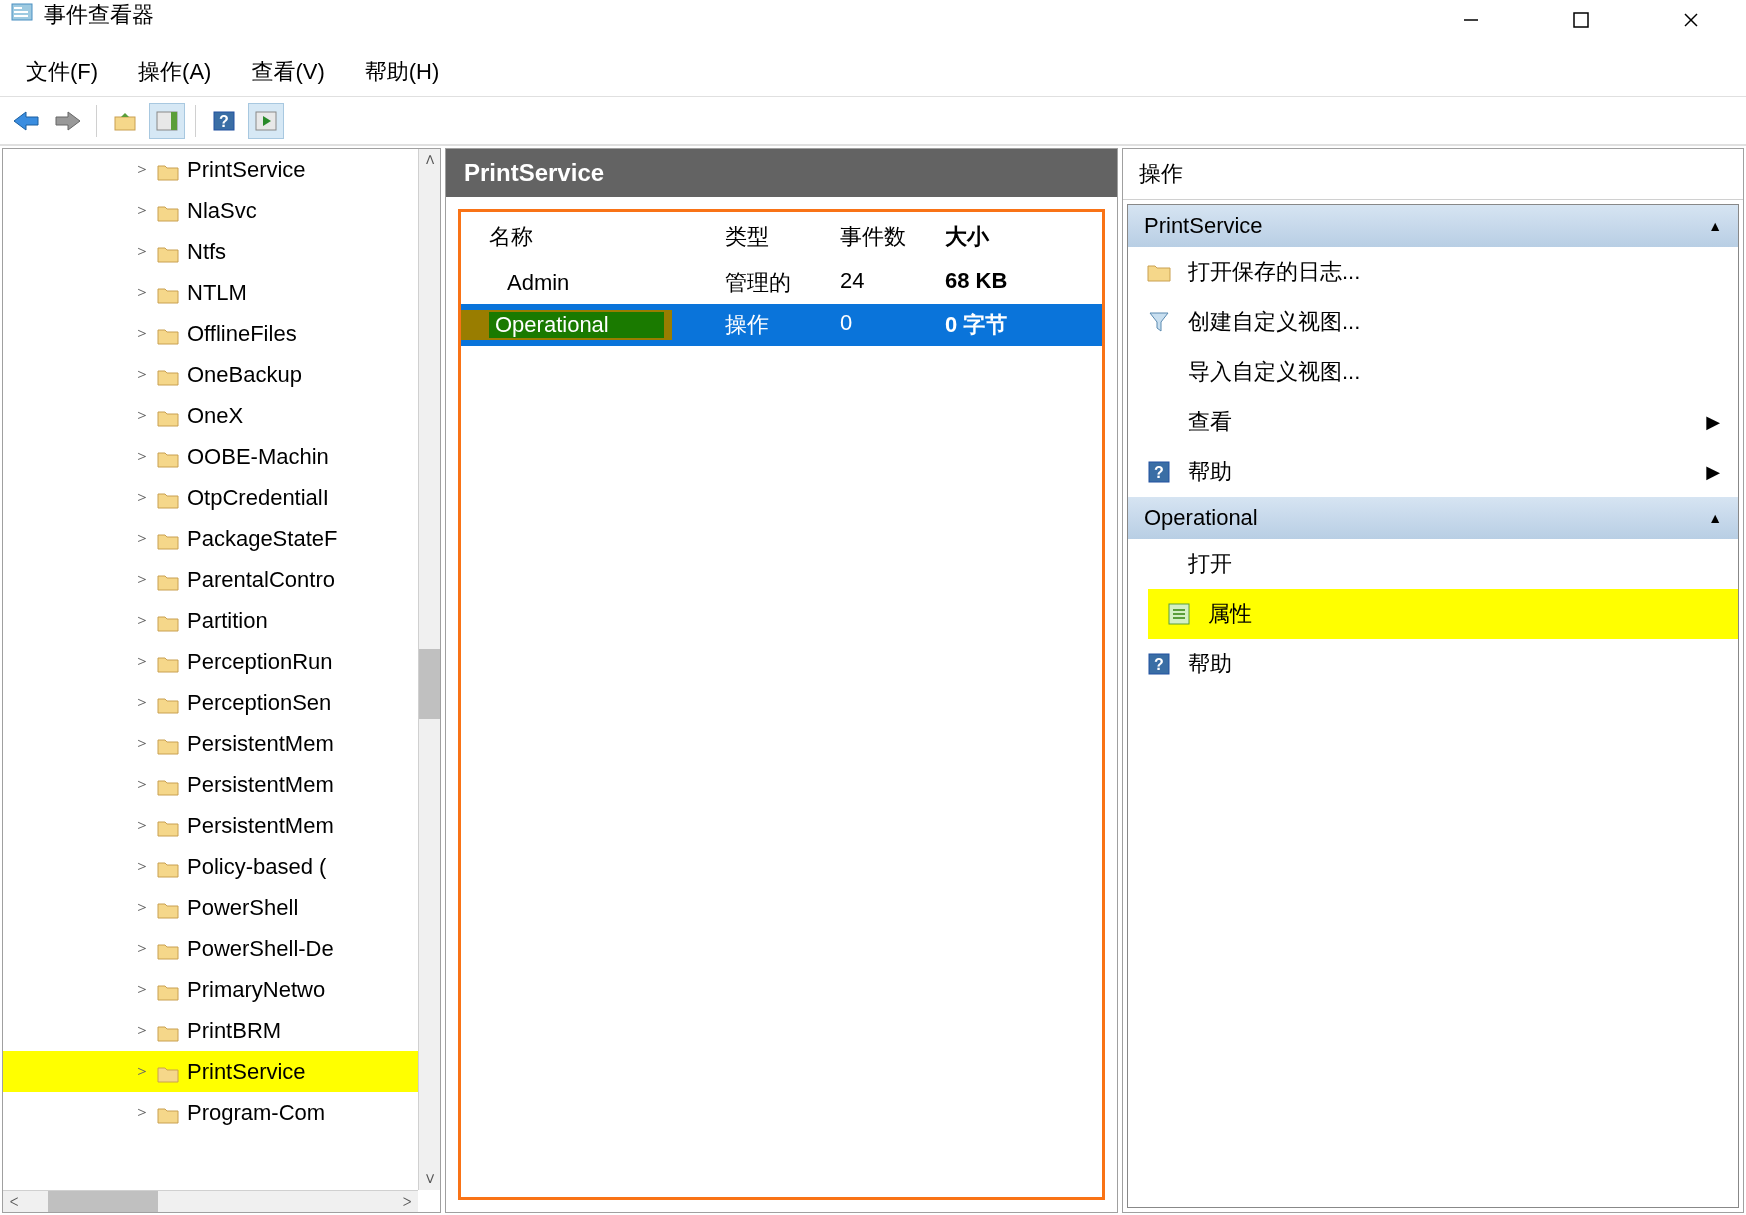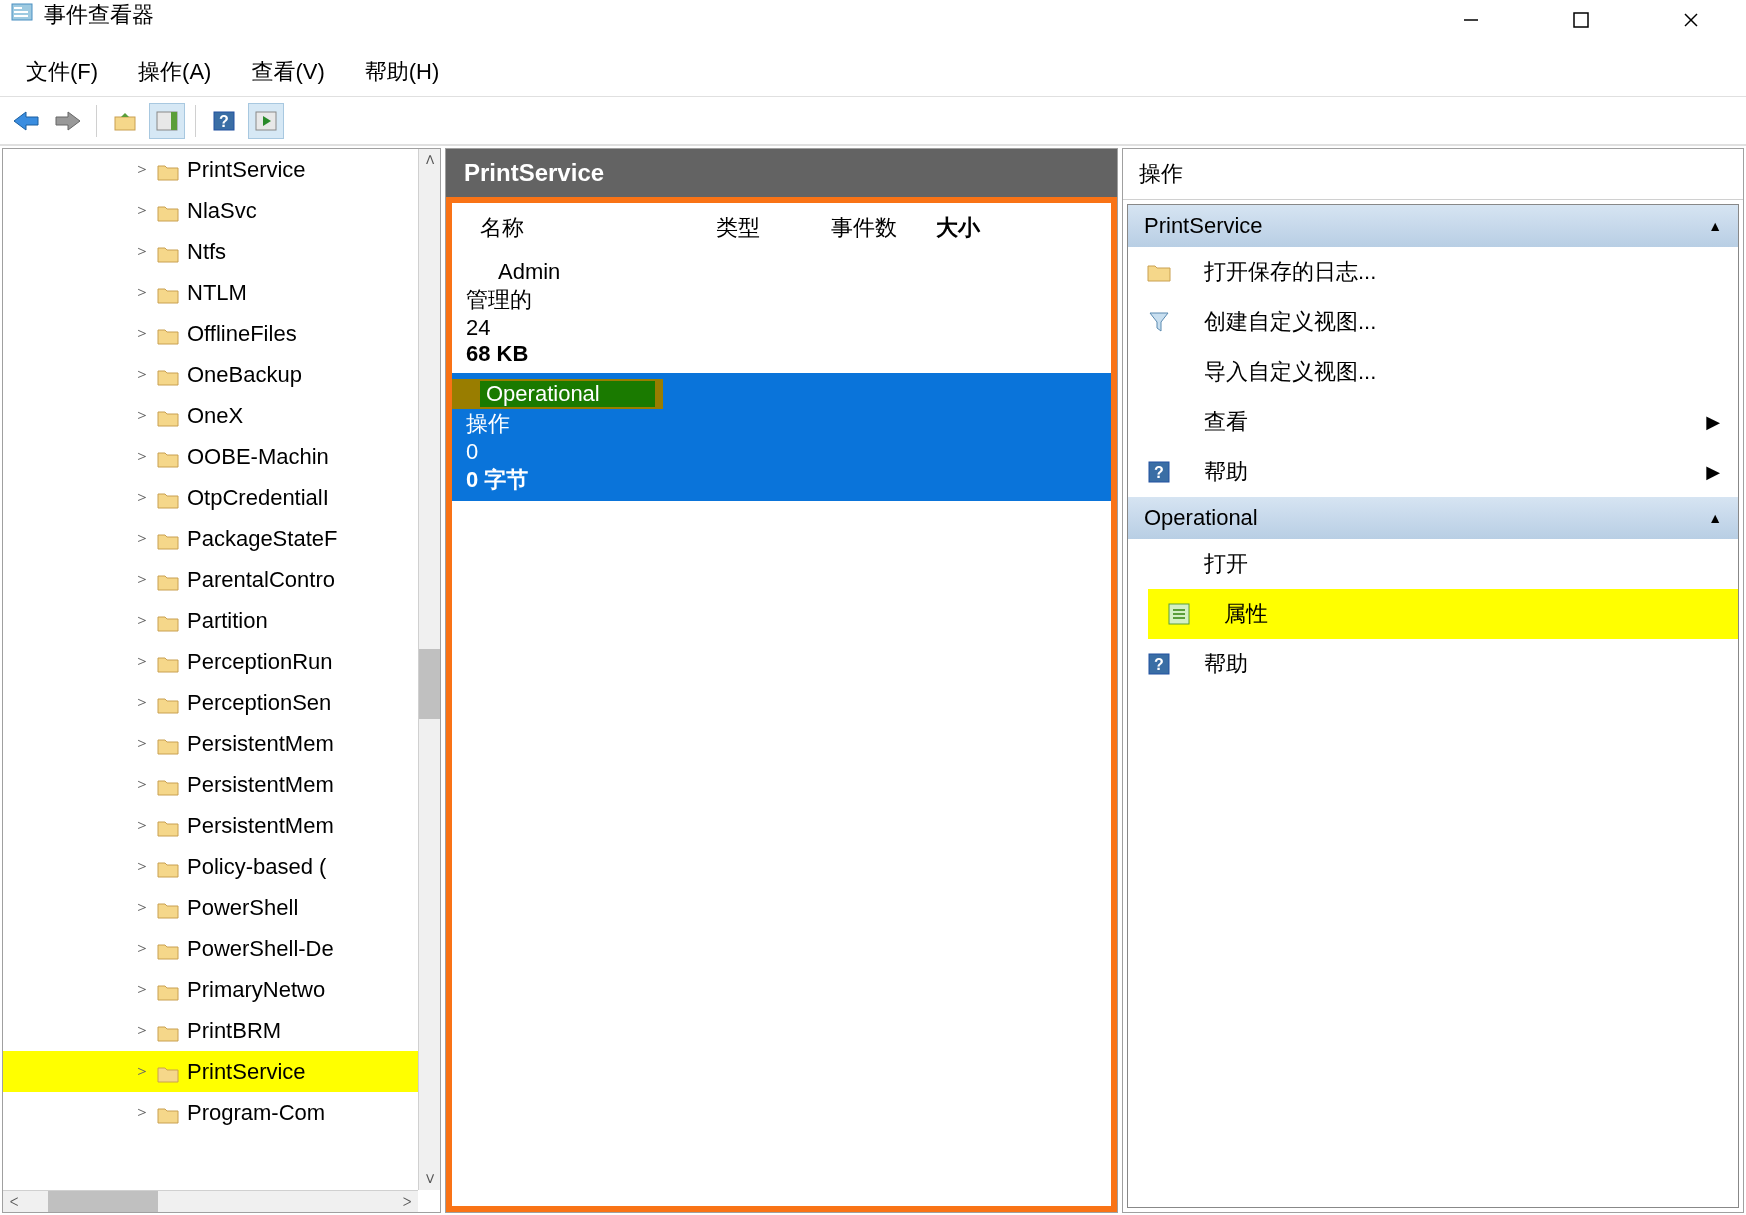--- a/index.html
+++ b/index.html
@@ -40,41 +40,41 @@
     .tree-vscroll .thumb { position:absolute; top:500px; width:22px; height:70px; background:#c0c0c0; }
     .tree-vscroll .down { position:absolute; bottom:0; width:22px; height:22px; display:flex;align-items:center;justify-content:center;font-size:12px;color:#555;}
     .tree-hscroll { position:absolute; left:0; right:22px; bottom:0; height:22px; background:#f0f0f0; border-top:1px solid #d0d0d0;}
     .tree-hscroll .left { position:absolute; left:0; width:22px; height:22px; display:flex;align-items:center;justify-content:center;font-size:12px;color:#555;}
     .tree-hscroll .thumb { position:absolute; left:45px; width:110px; height:22px; background:#c0c0c0; }
     .tree-hscroll .right { position:absolute; right:0; width:22px; height:22px; display:flex;align-items:center;justify-content:center;font-size:12px;color:#555;}
 
     
     .center-panel { width: 673px; margin: 2px; border:1px solid #a0a0a0; background:#fff; display:flex; flex-direction:column;}
     .center-header { background:#636363; color:#fff; font-size:24px; font-weight:600; padding:10px 18px; }
-    .center-body { border:6px solid #f97316; flex:1; }
+    .center-body { border:3px solid #f97316; margin:12px; flex:1; }
     .list-header { display:flex; padding:10px 0 10px 0; font-size:22px; }
     .list-header div { padding-left:14px; }
-    .list-row { display:flex; padding:6px 0; font-size:22px;flex-direction:column; }
+    .list-row { display:flex; padding:6px 0; font-size:22px; }
     .list-row div { padding-left:14px; }
     .col-name { width:250px; padding-left:28px !important; }
     .col-type { width:115px; }
     .col-count { width:105px; }
     .col-size { flex:1;font-weight:bold; }
     .list-row.selected { background:#0a74da; color:#fff; }
     .list-row .name-cell { display:flex; align-items:center; }
     .name-indent { width:18px; display:inline-block; }
     .op-highlight { background:#997d00; padding:2px 8px 2px 4px; display:inline-block; margin-left:-28px; padding-left:28px;}
     .op-inner { background:#1a7a00; padding:0 55px 0 6px; display:inline-block;}
 
     
     .actions-panel { flex:1; margin:2px; border:1px solid #a0a0a0; background:#fff; display:flex; flex-direction:column;}
     .actions-title { font-size:22px; padding:10px 16px; border-bottom:1px solid #d0d0d0; }
     .actions-body { border:1px solid #888; margin:4px; flex:1; }
     .action-section-header { background: linear-gradient(#d6e4f2,#b8cee4); font-size:22px; padding:8px 16px; display:flex; align-items:center; justify-content:space-between;}
-    .action-item { display:flex; align-items:center; padding:10px 18px; font-size:22px; gap:32px; }
+    .action-item { display:flex; align-items:center; padding:10px 18px; font-size:22px; gap:16px; }
     .action-item .aicon { width:26px; height:26px; display:flex;align-items:center;justify-content:center; }
     .action-item .arrow-right { margin-left:auto; font-size:18px;}
     .action-item.highlight { background:#ffff00;margin-left:20px; }
 
     
     .folder-svg { width:22px; height:18px; }
   </style>
 </head>
 <body>
 

